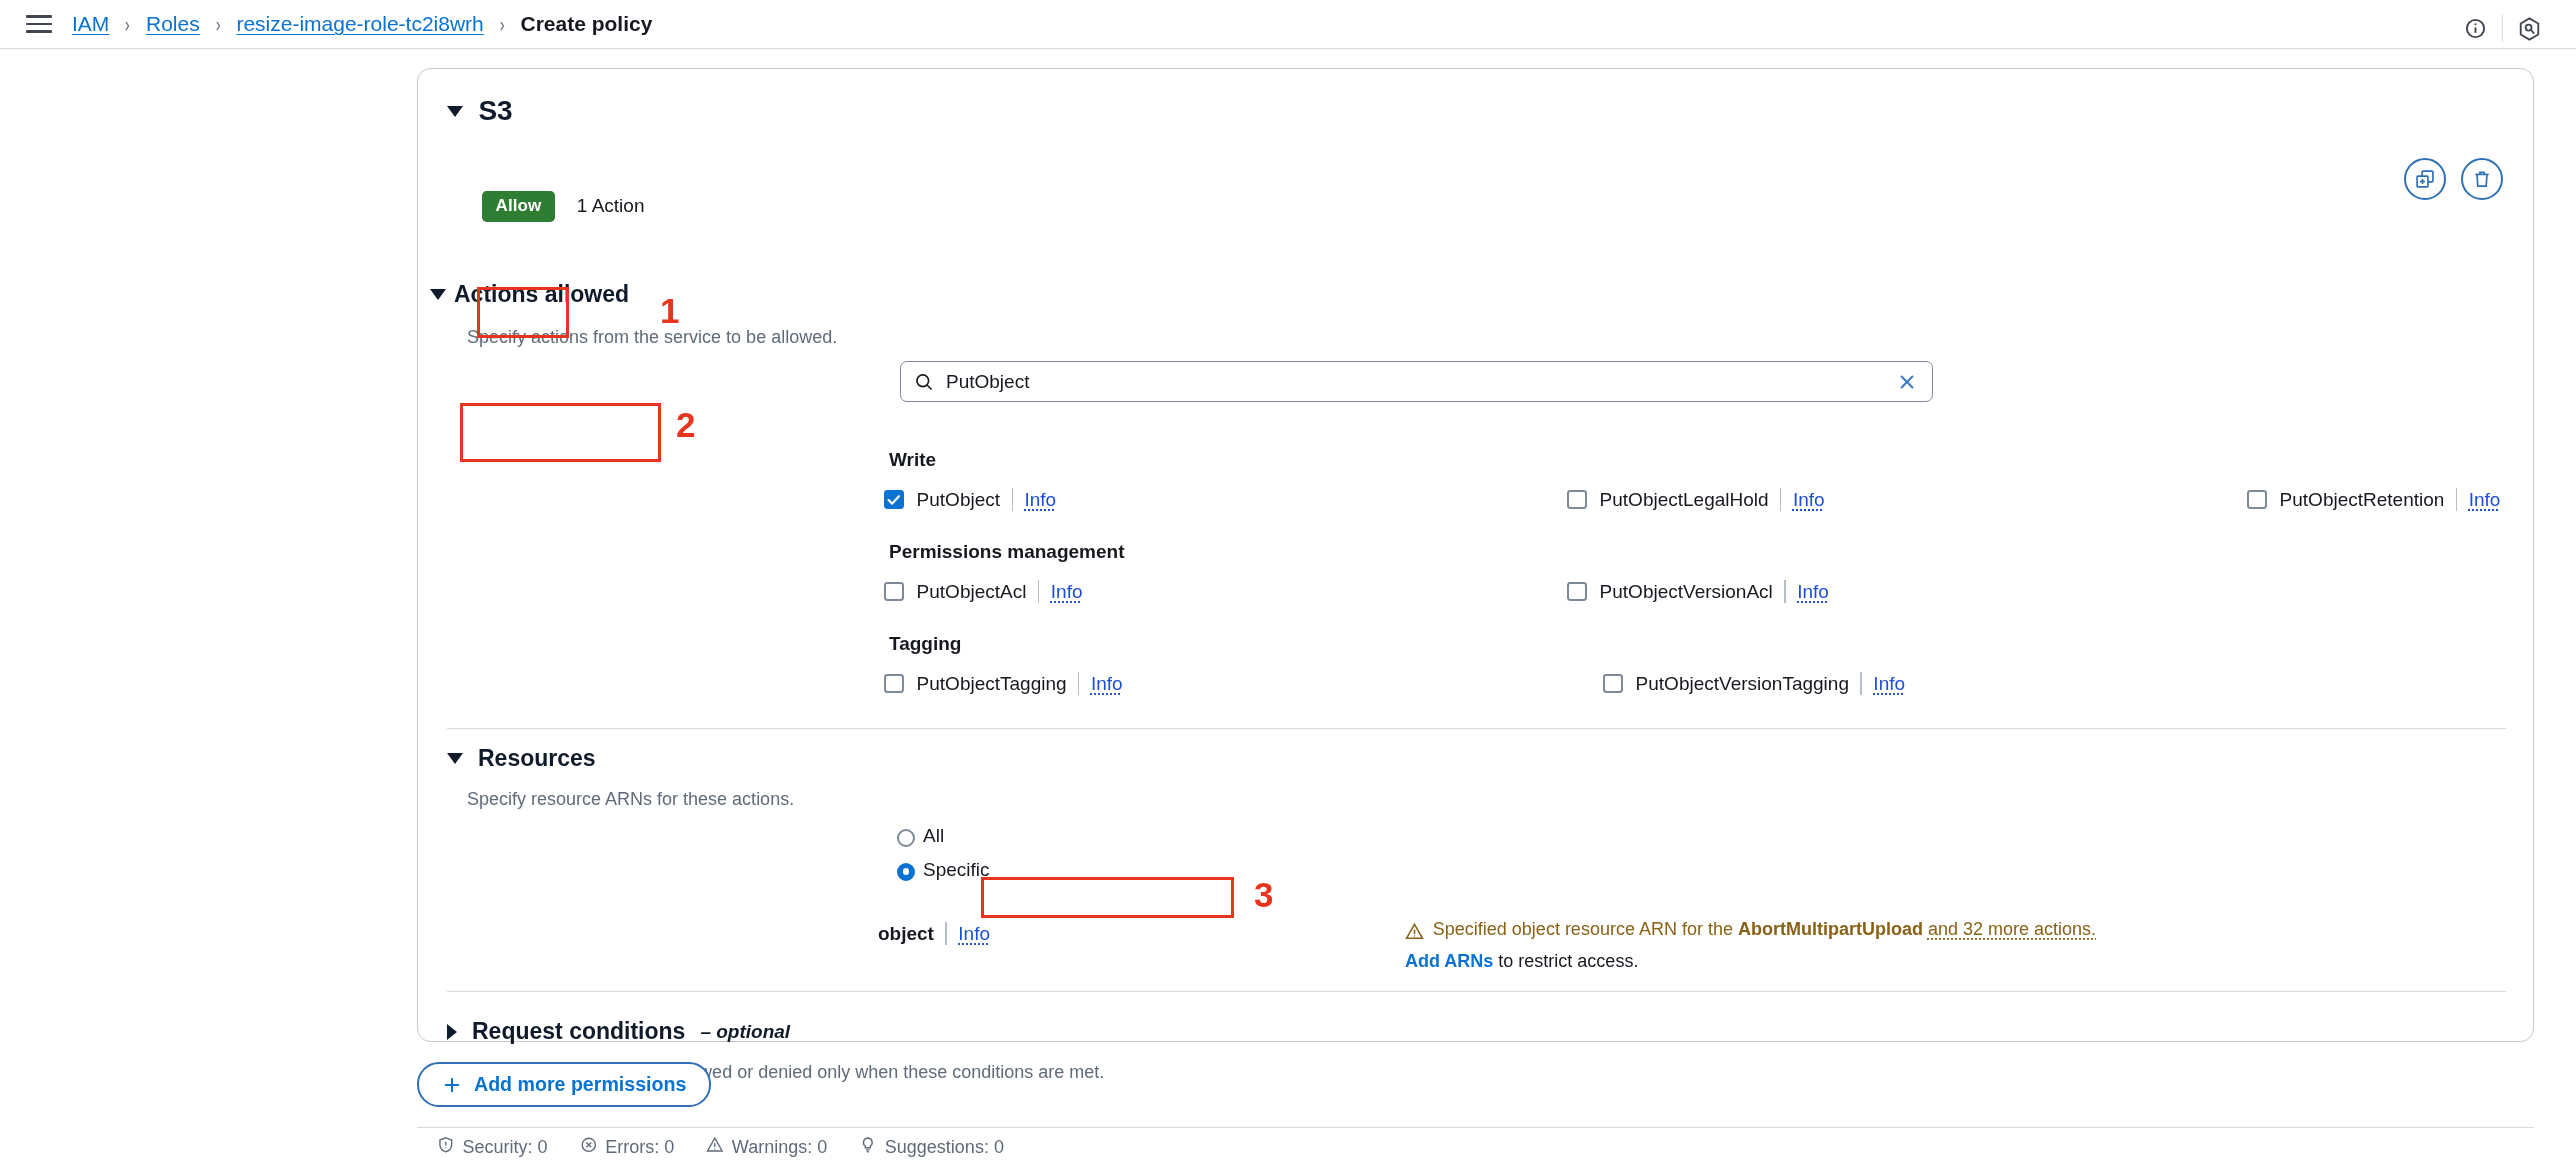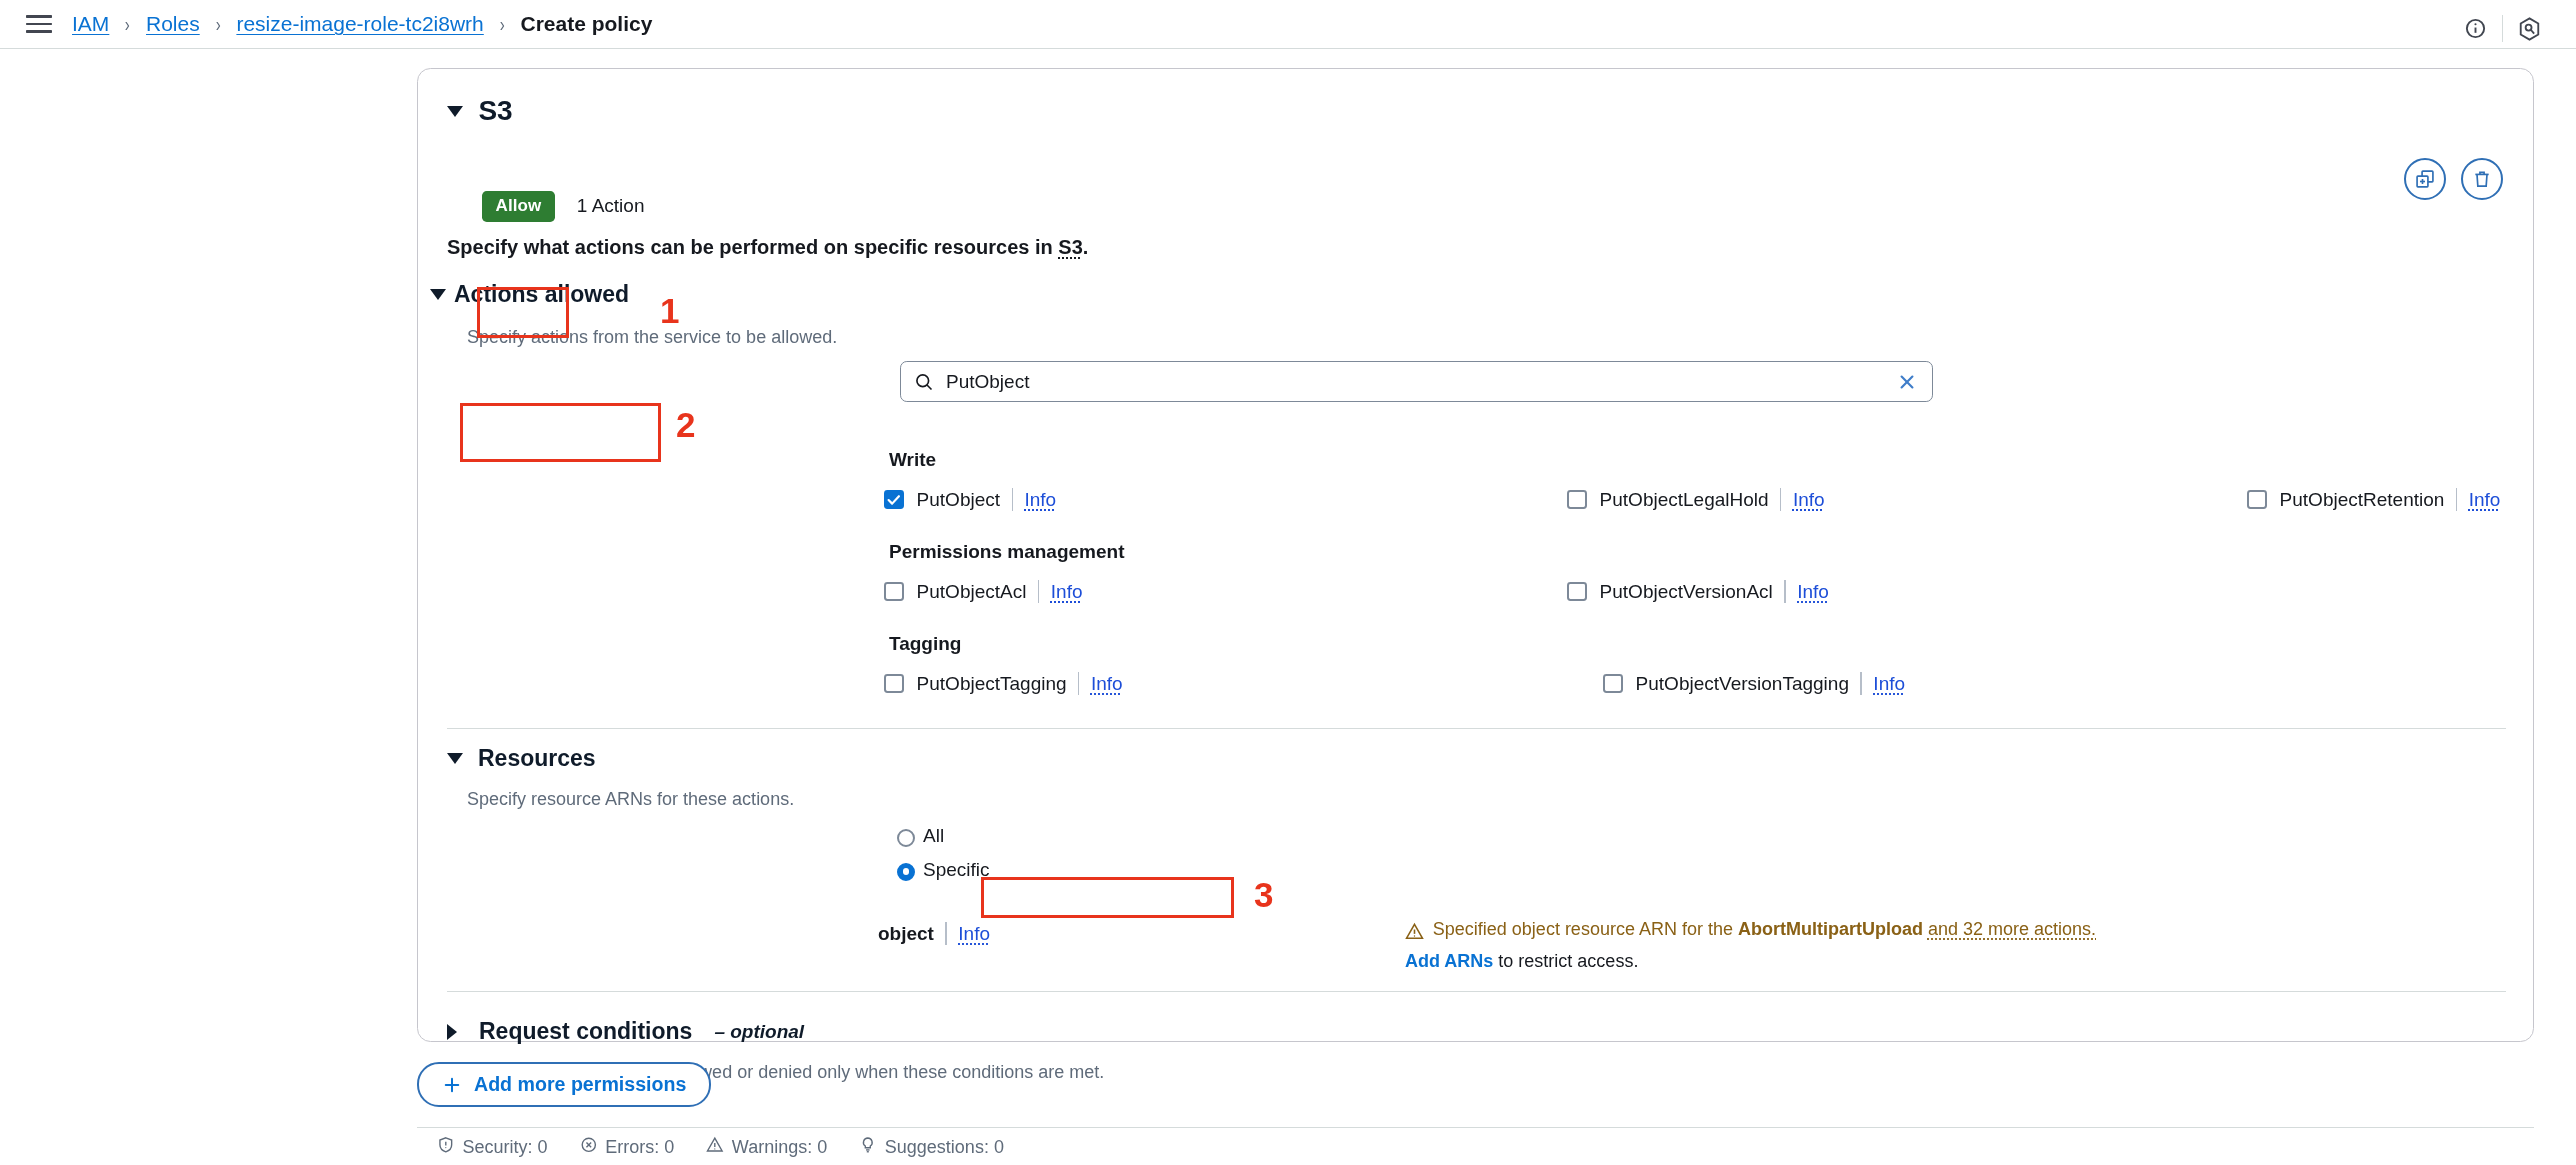--- a/index.html
+++ b/index.html
@@ -167,21 +167,21 @@
   .warn-text { font-size: 18px; color: #8a6116; white-space: nowrap; }
   .warn-text b { font-weight: 700; }
   .warn-text .dotted {
     text-decoration: underline; text-decoration-style: dotted;
     text-underline-offset: 4px; cursor: pointer;
   }
   .arn-line { margin-top: 8px; font-size: 18px; color: #16191f; white-space: nowrap; }
   .arn-line a { color: #0972d3; text-decoration: none; font-weight: 700; cursor: pointer; }
 
   
-  .rc-head { position: absolute; left: 29px; top: 949px; display: flex; align-items: center; gap: 22px; cursor: pointer; }
+  .rc-head { position: absolute; left: 29px; top: 949px; display: flex; align-items: center; gap: 15px; cursor: pointer; }
   .rc-title { font-size: 23px; font-weight: 700; color: #0f1b2a; }
   .rc-opt { font-size: 19px; font-weight: 700; font-style: italic; color: #0f1b2a; }
   .rc-sub { position: absolute; left: 49px; top: 993px; font-size: 18px; color: #5f6b7a; }
 
   
   .addperm {
     position: absolute; left: 417px; top: 1062px;
     height: 45px; padding: 0 23px;
     border: 2px solid #2f6fb5; border-radius: 22px;
     background: #ffffff; color: #0972d3;
@@ -257,23 +257,20 @@
   <div class="s3-head">
     <div class="tri-down"></div>
     <div class="s3-title">S3</div>
   </div>
 
   <div class="s3-meta">
     <span class="badge-allow">Allow</span>
     <span class="action-count">1 Action</span>
   </div>
 
-  <div class="s3-desc">
-    <span>Specify what actions can be performed on specific resources in </span><span class="lnk">S3</span><span>.</span>
-  </div>
 
   <div class="panel-actions">
     <div class="circ-btn">
       <svg width="20" height="20" viewBox="0 0 24 24" fill="none" stroke="#2f6fb5" stroke-width="2">
         <rect x="8.5" y="2.5" width="13" height="13" rx="1"></rect>
         <rect x="2.5" y="8.5" width="13" height="13" rx="1" fill="#fff"></rect>
         <line x1="9" y1="15" x2="9" y2="15"></line>
         <line x1="6" y1="15" x2="12" y2="15"></line>
             <line x1="9" y1="12" x2="9" y2="18"></line>
       </svg>

